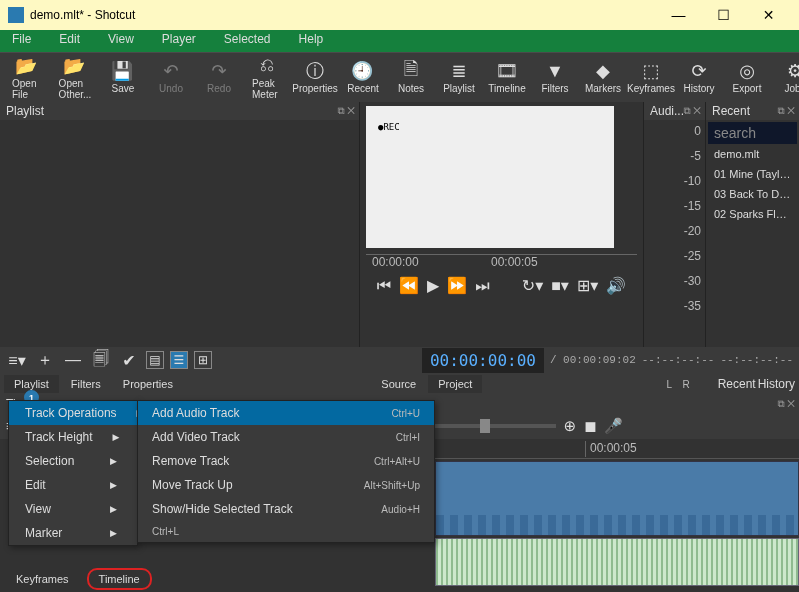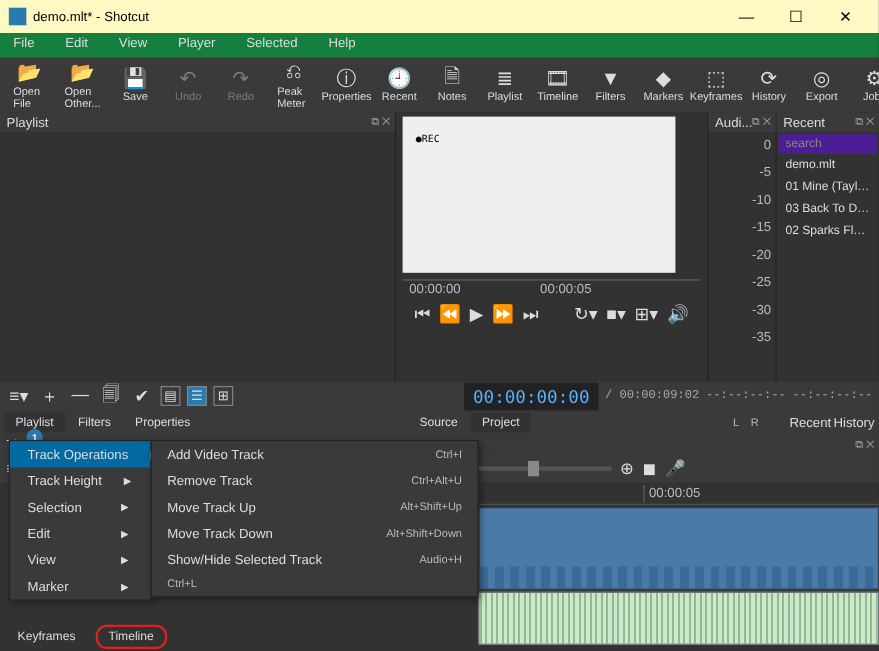--- a/index.html
+++ b/index.html
@@ -20,21 +20,21 @@
 .panelhead{background:#3a3a3a;height:18px;display:flex;align-items:center;padding:0 6px;font-size:11px;position:relative}
 .panelhead .phicons{position:absolute;right:4px;display:flex;gap:2px;font-size:10px;opacity:.6}
 .playlist-panel{width:360px;border-right:1px solid #222}
 .preview-panel{flex:1}
 .preview-canvas{background:#efefef;margin:4px 0 0 6px;width:248px;height:142px;position:relative}
 .rec-text{position:absolute;top:16px;left:12px;font-family:monospace;font-size:9px;color:#000}
 .audio-panel{width:62px;border-left:1px solid #222}
 .recent-panel{width:94px;border-left:1px solid #222}
 .audio-ticks{padding:4px;font-size:10px;color:#bbb;text-align:right;display:flex;flex-direction:column;gap:11px;align-items:flex-end}
 .recent-list{padding:2px}
-.recent-list .search{background:#4c1d95;padding:3px 6px;font-size:11px;color:#888}
+.recent-list .search{background:#0f172a;padding:3px 6px;font-size:14px;color:#888}
 .recent-list .ritem{padding:4px 6px;font-size:11px;white-space:nowrap;overflow:hidden;text-overflow:ellipsis;cursor:pointer}
 .player-ruler{height:18px;margin:6px 6px 0 6px;position:relative;font-size:10px;color:#bbb;border-top:1px solid #666}
 .player-controls{display:flex;align-items:center;gap:8px;padding:4px 10px;justify-content:center}
 .pcbtn{font-size:16px;cursor:pointer;color:#ddd}
 .midbar{background:#3a3a3a;height:26px;display:flex;align-items:center;padding:0 6px;gap:6px}
 .midbar .mbtn{font-size:16px;cursor:pointer;color:#ddd;width:22px;text-align:center}
 .midbar .square{width:18px;height:18px;border:1px solid #888;display:flex;align-items:center;justify-content:center}
 .midbar .square.active{background:#2a7ab0}
 .midbar .tc{font-family:monospace;font-size:16px;background:#222;padding:3px 8px;color:#5ab0ff}
 .midbar .dur{font-family:Liberation Mono, monospace;font-size:11px;color:#aaa}
@@ -327,35 +327,35 @@
     <div class="ci">
       <span>View</span>
       <span class="arrow">▶</span>
     </div>
     <div class="ci">
       <span>Marker</span>
       <span class="arrow">▶</span>
     </div>
   </div>
 <div class="ctxmenu menu2" id="cm2">
+    <div class="ci hl">
+      <span>Add Audio Track</span>
+      <span class="sc">Ctrl+U</span>
+    </div>
     <div class="ci">
       <span>Add Video Track</span>
       <span class="sc">Ctrl+I</span>
     </div>
     <div class="ci">
       <span>Remove Track</span>
       <span class="sc">Ctrl+Alt+U</span>
     </div>
     <div class="ci">
       <span>Move Track Up</span>
       <span class="sc">Alt+Shift+Up</span>
-    </div>
-    <div class="ci">
-      <span>Move Track Down</span>
-      <span class="sc">Alt+Shift+Down</span>
     </div>
     <div class="ci">
       <span>Show/Hide Selected Track</span>
       <span class="sc">Audio+H</span>
     </div>
     <div class="ci">
       <span class="sc">Ctrl+L</span>
     </div>
   </div>
 

